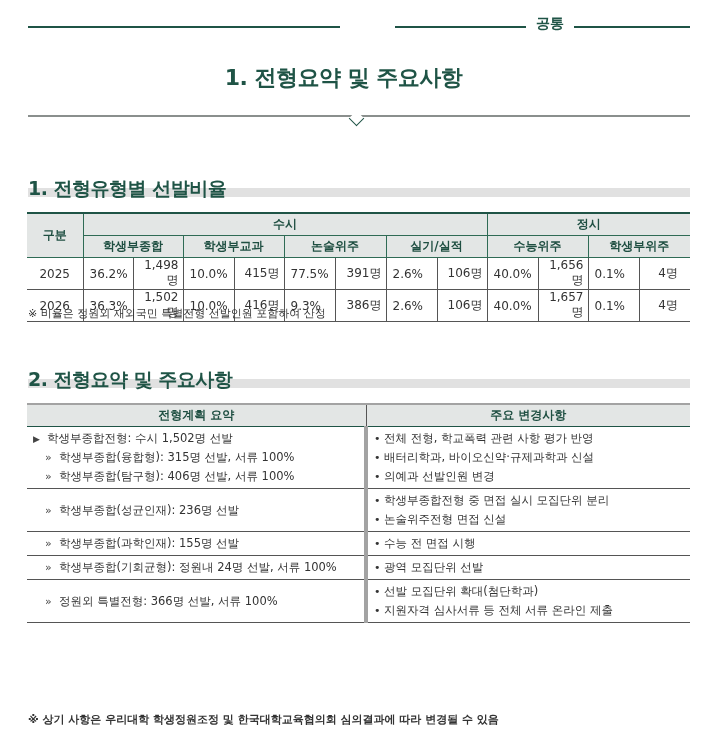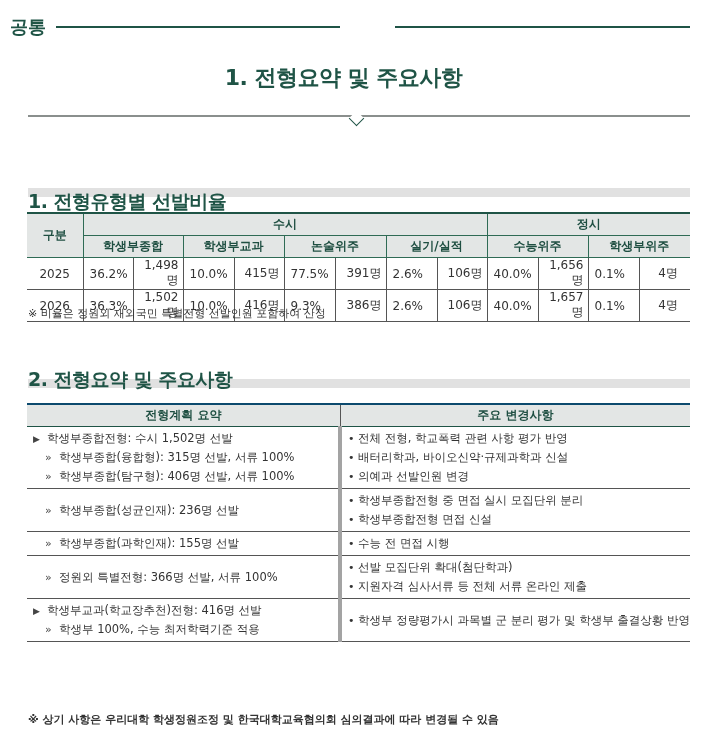--- a/index.html
+++ b/index.html
@@ -1,22 +1,22 @@
 <!DOCTYPE html>
 <html><head>
 <meta charset="utf-8">
 <style>
   html, body { margin: 0; padding: 0; background: #ffffff; }
   body { width: 725px; height: 738px; position: relative; overflow: hidden;
          font-family: "DejaVu Sans", "Liberation Sans", sans-serif; color: #222; }
 
   
   .top-line { position: absolute; top: 26px; height: 1.5px; background: #1f5446; }
-  .top-label { position: absolute; top: 15px; left: 0; width: 574px; text-align: left;
-               font-size: 18px; font-weight: bold; color: #1f5446; }
+  .top-label { position: absolute; top: 15px; left: 0; width: 574px; text-align: right;
+               font-size: 14px; font-weight: bold; color: #1f5446; }
   .top-label span { background: #fff; padding: 0 10px; }
   .main-title { position: absolute; top: 63px; left: 0; width: 687px; text-align: center;
                 font-size: 22px; font-weight: bold; color: #1f5446; letter-spacing: -0.5px; }
   .bottom-line { position: absolute; top: 115px; left: 28px; width: 662px; height: 2px; background: #8a8f8d; }
   .notch { position: absolute; top: 113px; left: 351px; width: 10px; height: 10px;
            background: #fff; border-right: 1.5px solid #1f5446; border-bottom: 1.5px solid #1f5446;
            transform: rotate(45deg); }
 
   
   .sec-bar { position: absolute; left: 28px; width: 662px; height: 9px; background: #e1e1e1; }
@@ -38,42 +38,42 @@
   .t1 td:last-child { border-right: none; }
   .t1 td.num { text-align: right; padding-right: 4px; }
   .t1 td.pct { text-align: left; padding-left: 6px; }
   .t1 tbody tr:last-child td { border-bottom: 1.5px solid #555; }
 
   .note { position: absolute; left: 28px; font-size: 11px; color: #333; white-space: nowrap; }
 
   
   .t2 { left: 27px; top: 403px; width: 663px; }
   .t2 th { background: #e3e6e5; font-weight: bold; color: #1f4f42; font-size: 12px; height: 21px;
-           border-top: 2px solid #0c4a6e; border-bottom: 1px solid #1f5446; padding: 0; }
+           border-top: 2px solid #a3a3a3; border-bottom: 1px solid #1f5446; padding: 0; }
   .t2 th.c1 { border-right: 1px solid #555; }
   .t2 td { border-bottom: 1px solid #555; vertical-align: middle; padding: 2px 0; font-size: 11.5px; color: #333; }
   .t2 td.left { width: 331px; border-right: 4px solid #a3a3a3; padding-left: 6px; }
   .t2 td.right { padding-left: 6px; }
   .line { height: 19px; line-height: 19px; white-space: nowrap; }
   .line .mark { display: inline-block; width: 14px; font-size: 9px; color: #444; }
   .line.sub .mark { width: 14px; margin-left: 12px; font-size: 11px; }
   .bullet { display: inline-block; width: 10px; font-size: 11px; }
 </style>
 </head>
 <body>
 
 <div class="top-line" style="left:28px; width:312px;"></div>
 <div class="top-line" style="left:395px; width:295px;"></div>
 <div class="top-label"><span>공통</span></div>
 <div class="main-title">1. 전형요약 및 주요사항</div>
 <div class="bottom-line"></div>
 <div class="notch"></div>
 
 <div class="sec-bar" style="top:188px;"></div>
-<div class="sec-title" style="top:176px;margin-top:13px;">1. 전형유형별 선발비율</div>
+<div class="sec-title" style="top:176px;">1. 전형유형별 선발비율</div>
 
 <table class="t1">
   <colgroup>
     <col style="width:56px">
     <col style="width:50px">
       <col style="width:50px">
     <col style="width:51px">
       <col style="width:50px">
     <col style="width:51px">
       <col style="width:51px">
@@ -159,51 +159,50 @@
         <div class="line"><span class="bullet">•</span><span>의예과 선발인원 변경</span></div>
       </td>
     </tr>
 
     <tr>
       <td class="left">
         <div class="line sub"><span class="mark">»</span><span>학생부종합(성균인재): 236명 선발</span></div>
       </td>
       <td class="right">
         <div class="line"><span class="bullet">•</span><span>학생부종합전형 중 면접 실시 모집단위 분리</span></div>
-        <div class="line"><span class="bullet">•</span><span>학생부종합전형 면접 신설</span></div>
+        <div class="line"><span class="bullet">•</span><span>논술위주전형 면접 신설</span></div>
       </td>
     </tr>
 
     <tr>
       <td class="left">
         <div class="line sub"><span class="mark">»</span><span>학생부종합(과학인재): 155명 선발</span></div>
       </td>
       <td class="right">
         <div class="line"><span class="bullet">•</span><span>수능 전 면접 시행</span></div>
       </td>
     </tr>
 
+    <tr>
+      <td class="left">
+        <div class="line sub"><span class="mark">»</span><span>학생부종합(기회균형): 정원내 24명 선발, 서류 100%</span></div>
+      </td>
+      <td class="right">
+        <div class="line"><span class="bullet">•</span><span>광역 모집단위 선발</span></div>
+      </td>
+    </tr>
 
     <tr>
       <td class="left">
         <div class="line sub"><span class="mark">»</span><span>정원외 특별전형: 366명 선발, 서류 100%</span></div>
       </td>
       <td class="right">
         <div class="line"><span class="bullet">•</span><span>선발 모집단위 확대(첨단학과)</span></div>
         <div class="line"><span class="bullet">•</span><span>지원자격 심사서류 등 전체 서류 온라인 제출</span></div>
       </td>
     </tr>
 
-    <tr>
-      <td class="left">
-        <div class="line main"><span class="mark">▶</span><span>학생부교과(학교장추천)전형: 416명 선발</span></div>
-        <div class="line sub"><span class="mark">»</span><span>학생부 100%, 수능 최저학력기준 적용</span></div>
-      </td>
-      <td class="right">
-        <div class="line"><span class="bullet">•</span><span>학생부 정량평가시 과목별 군 분리 평가 및 학생부 출결상황 반영</span></div>
-      </td>
-    </tr>
 
 
   </tbody>
 </table>
 
 <div class="note" style="top:712px;font-weight:bold;">※ 상기 사항은 우리대학 학생정원조정 및 한국대학교육협의회 심의결과에 따라 변경될 수 있음</div>
 
 </body></html>

